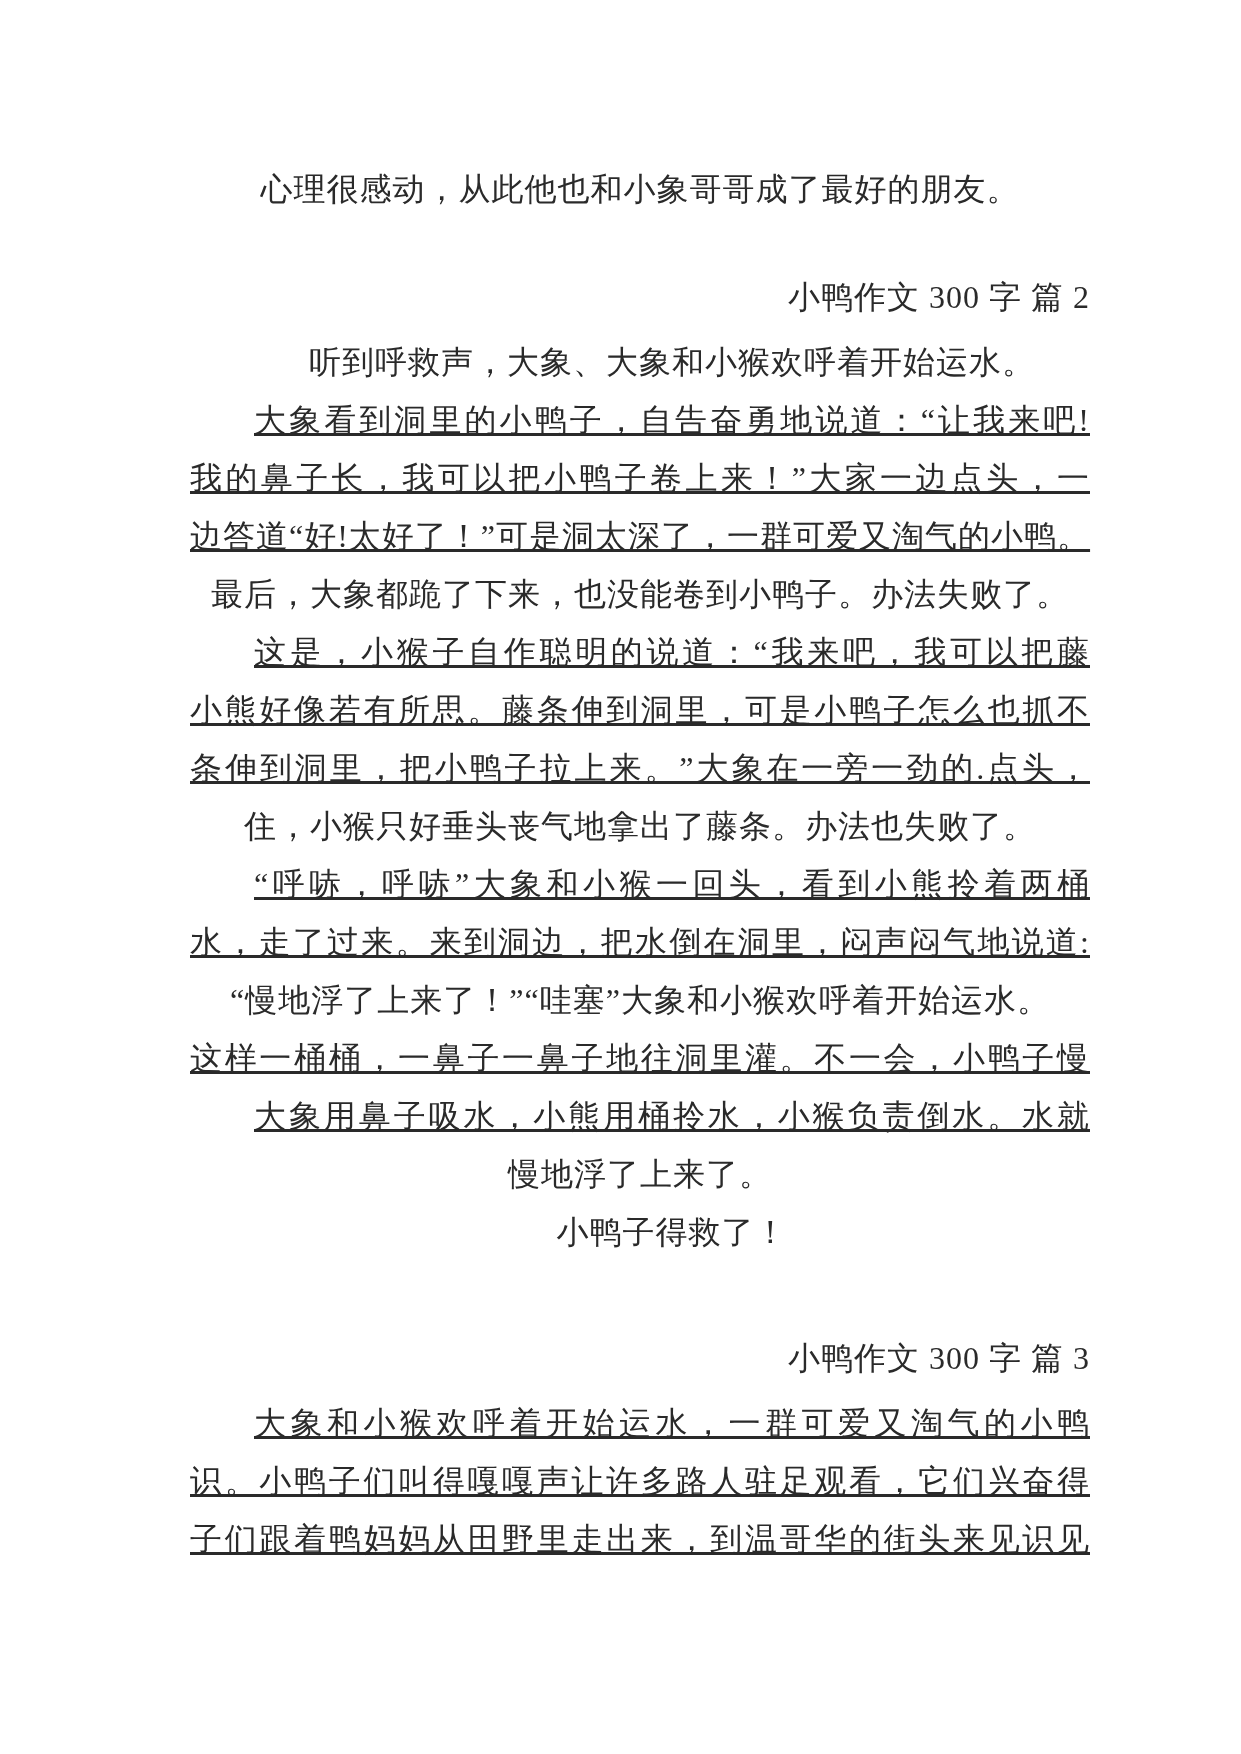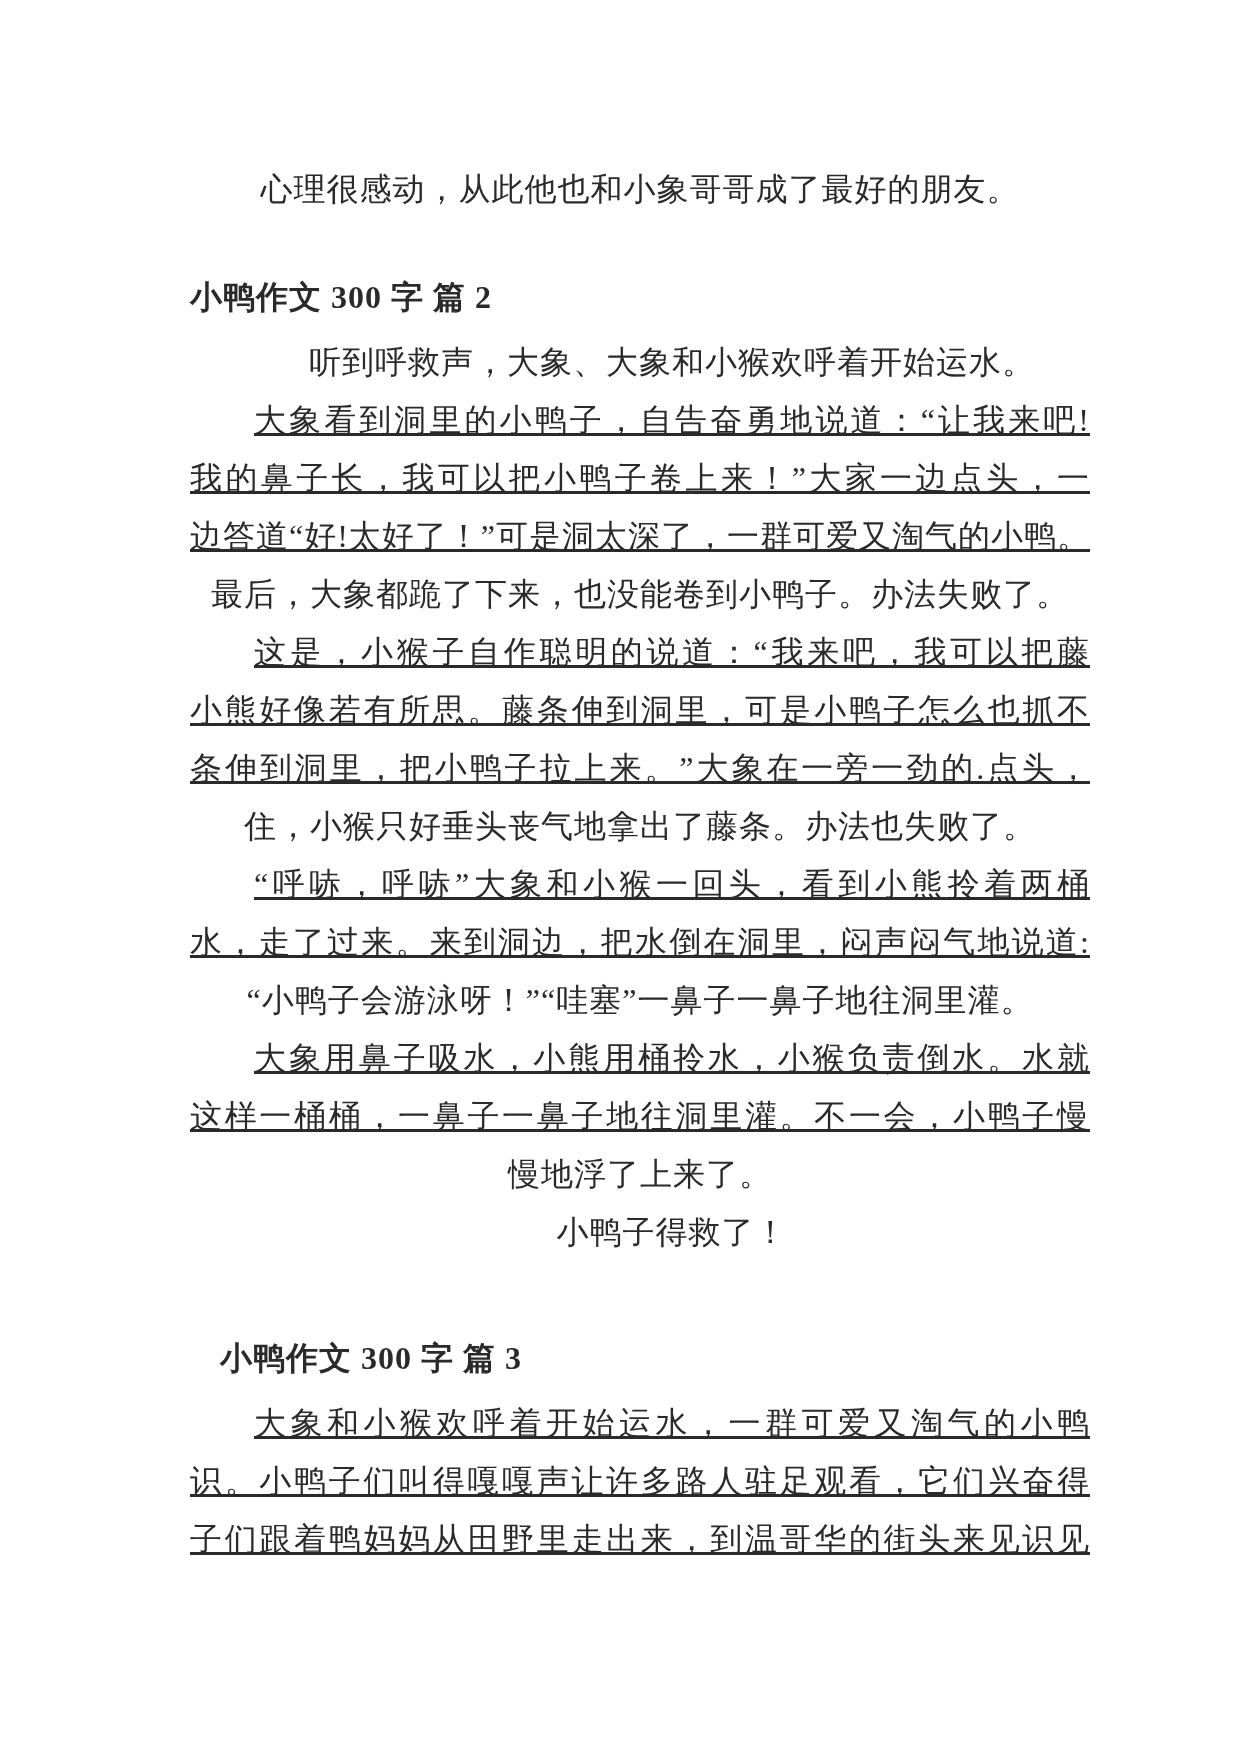--- a/index.html
+++ b/index.html
@@ -42,21 +42,22 @@
   .text-line.indent {
     text-indent: 64px;
   }
   .essay-heading {
     height: 58px;
     line-height: 58px;
     font-size: 32px;
     letter-spacing: 1px;
     white-space: nowrap;
     margin: 50px 0 7px 0;
-    font-weight: 700;
+    font-weight: 400;
+    text-align: right;
   }
   .essay-heading.gap-lg {
     margin-top: 68px;
     margin-left: 30px;
   }
 </style>
 </head>
 <body>
 
 <div class="document-body">
@@ -75,25 +76,25 @@
     </div>
     <div class="paragraph">
       <div class="text-line stretch indent">这是，小猴子自作聪明的说道：“我来吧，我可以把藤</div>
       <div class="text-line stretch">小熊好像若有所思。藤条伸到洞里，可是小鸭子怎么也抓不</div>
       <div class="text-line stretch">条伸到洞里，把小鸭子拉上来。”大象在一旁一劲的.点头，</div>
       <div class="text-line">住，小猴只好垂头丧气地拿出了藤条。办法也失败了。</div>
     </div>
     <div class="paragraph">
       <div class="text-line stretch indent">“呼哧，呼哧”大象和小猴一回头，看到小熊拎着两桶</div>
       <div class="text-line stretch">水，走了过来。来到洞边，把水倒在洞里，闷声闷气地说道:</div>
-      <div class="text-line">“小鸭子会游泳呀！”“哇塞”一鼻子一鼻子地往洞里灌。</div>
+      <div class="text-line">“慢地浮了上来了！”“哇塞”大象和小猴欢呼着开始运水。</div>
     </div>
     <div class="paragraph">
+      <div class="text-line stretch">这样一桶桶，一鼻子一鼻子地往洞里灌。不一会，小鸭子慢</div>
       <div class="text-line stretch indent">大象用鼻子吸水，小熊用桶拎水，小猴负责倒水。水就</div>
-      <div class="text-line stretch">这样一桶桶，一鼻子一鼻子地往洞里灌。不一会，小鸭子慢</div>
       <div class="text-line">慢地浮了上来了。</div>
     </div>
     <div class="paragraph">
       <div class="text-line indent">小鸭子得救了！</div>
     </div>
     <div class="essay-heading gap-lg">小鸭作文 300 字 篇 3</div>
     <div class="paragraph">
       <div class="text-line stretch indent">大象和小猴欢呼着开始运水，一群可爱又淘气的小鸭</div>
       <div class="text-line stretch">识。小鸭子们叫得嘎嘎声让许多路人驻足观看，它们兴奋得</div>
       <div class="text-line stretch">子们跟着鸭妈妈从田野里走出来，到温哥华的街头来见识见</div>

